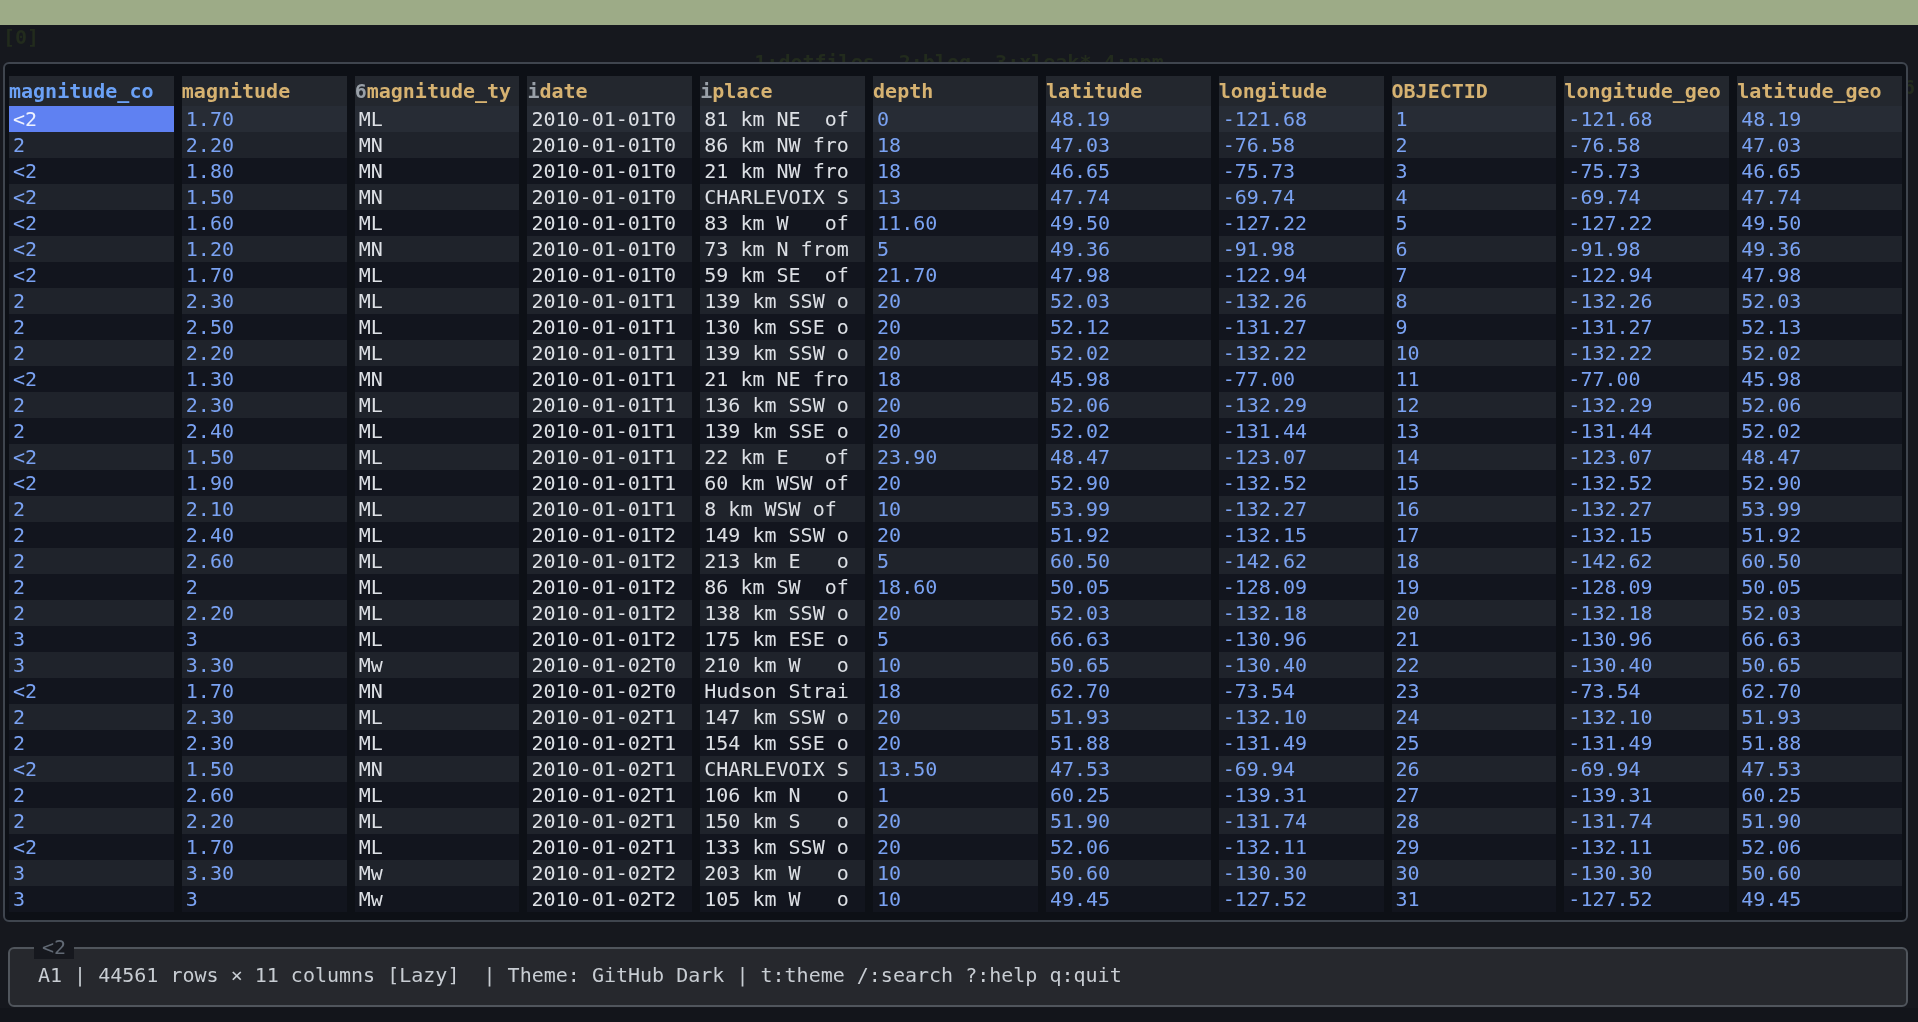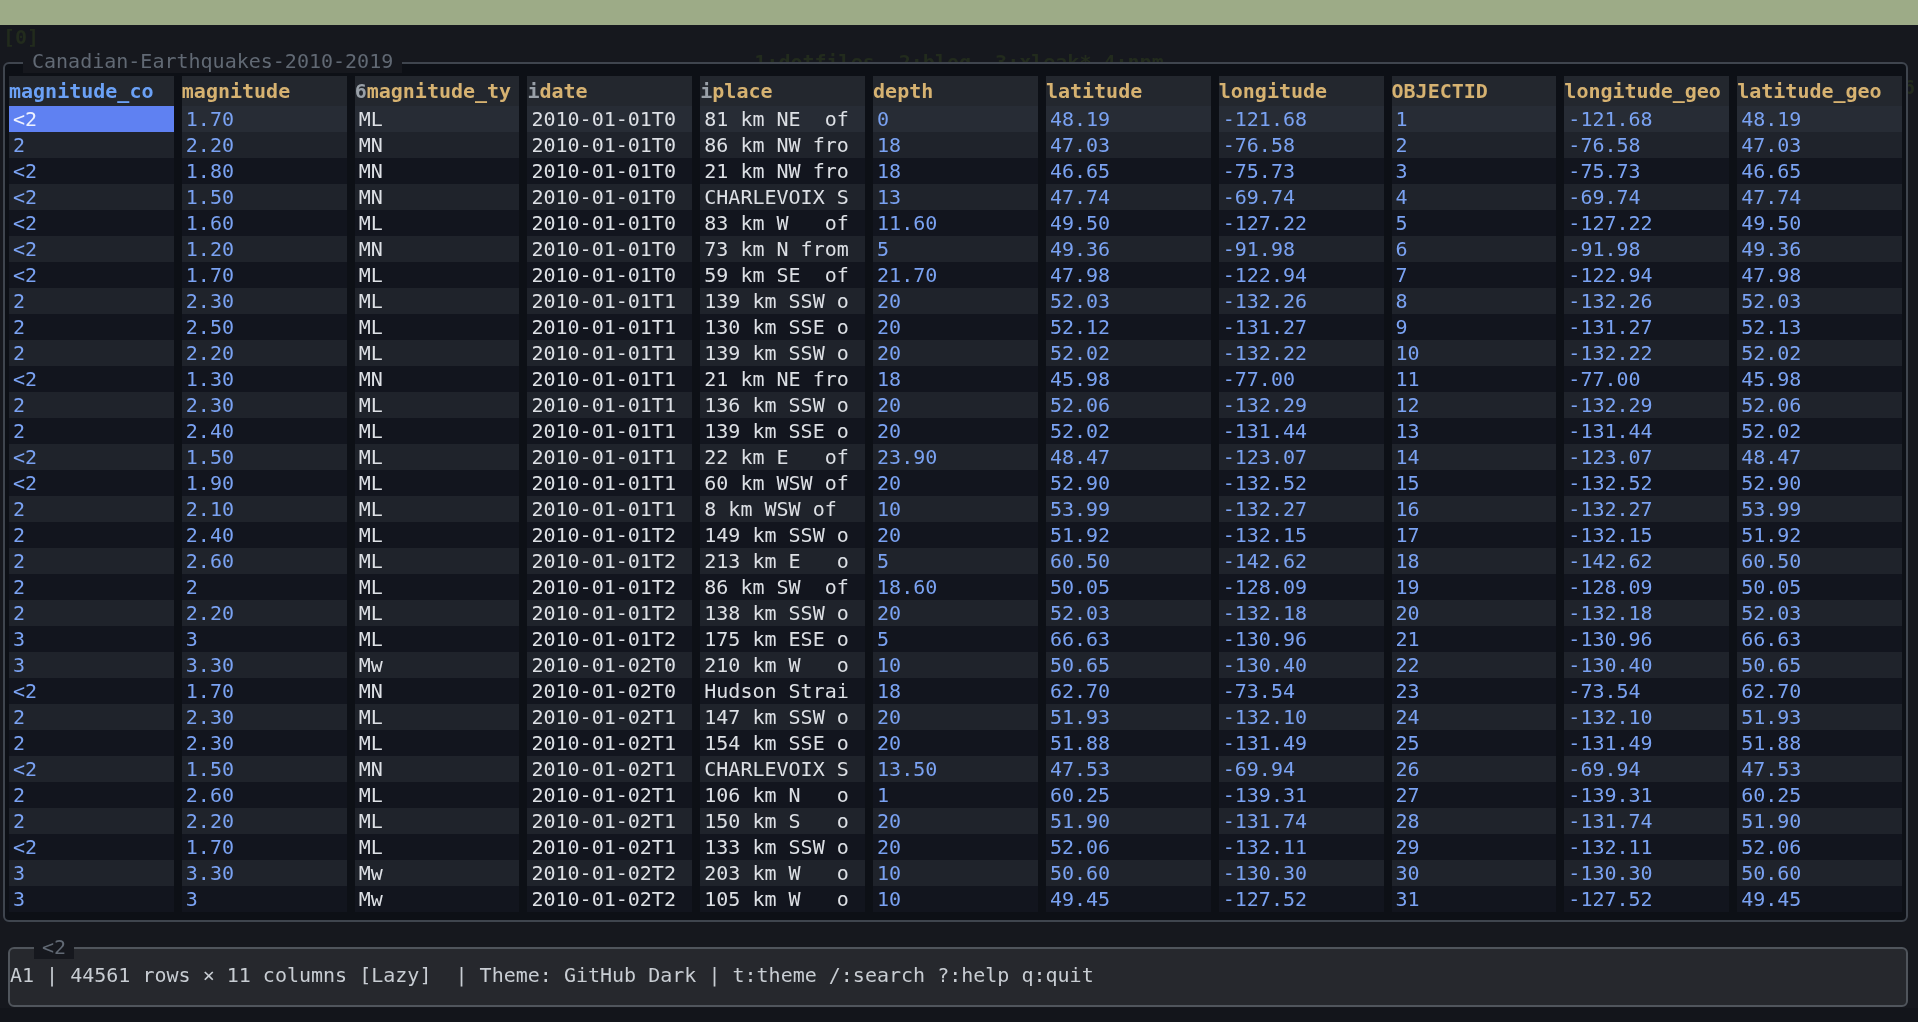--- a/index.html
+++ b/index.html
@@ -28,36 +28,35 @@
   .cell.even{background:var(--row-even);}
   .cell.cursor{background:var(--row-cursor);}
   .cell.num{color:var(--num-fg);}
   .cell.str{color:var(--str-fg);}
   .cell.selcell{background:var(--sel-bg);color:var(--sel-fg);}
   
   .statusbox{position:absolute;left:8px;top:947px;width:1896px;height:56px;
              border:2px solid var(--status-border);border-radius:6px;background:var(--status-bg);}
   .status-title{position:absolute;top:-14px;left:24px;padding:0 8px;background:var(--app-bg);
                 color:var(--title-fg);white-space:pre;}
-  .status-text{line-height:52px;color:var(--status-fg);white-space:pre;}
+  .status-text{line-height:52px;padding-left:28px;color:var(--status-fg);white-space:pre;}
   .bottom-strip{position:absolute;left:0;right:0;bottom:0;height:14px;background:var(--strip-bg);}
 </style>
 </head>
 <body>
 
 <div class="screen">
 
   <div class="tmux">
     <span class="tmux-left">[0]</span>
     <span class="tmux-center">1:dotfiles  2:blog- 3:xleak* 4:npm</span>
     <span class="tmux-right">"athena" 05:43 06-Jan-26</span>
   </div>
 
   <div class="frame">
-    <span class="frame-title">Canadian-Earthquakes-2010-2019</span>
     <div class="grid" id="grid"><div class="hcell hsel">magnitude_co</div><div class="hcell">magnitude</div><div class="hcell"><span class="pfx">6</span>magnitude_ty</div><div class="hcell"><span class="pfx">i</span>date</div><div class="hcell"><span class="pfx">i</span>place</div><div class="hcell">depth</div><div class="hcell">latitude</div><div class="hcell">longitude</div><div class="hcell">OBJECTID</div><div class="hcell">longitude_geo</div><div class="hcell">latitude_geo</div><div class="cell cursor num selcell">&lt;2</div><div class="cell cursor num">1.70</div><div class="cell cursor str">ML</div><div class="cell cursor str">2010-01-01T0</div><div class="cell cursor str">81 km NE  of</div><div class="cell cursor num">0</div><div class="cell cursor num">48.19</div><div class="cell cursor num">-121.68</div><div class="cell cursor num">1</div><div class="cell cursor num">-121.68</div><div class="cell cursor num">48.19</div><div class="cell even num">2</div><div class="cell even num">2.20</div><div class="cell even str">MN</div><div class="cell even str">2010-01-01T0</div><div class="cell even str">86 km NW fro</div><div class="cell even num">18</div><div class="cell even num">47.03</div><div class="cell even num">-76.58</div><div class="cell even num">2</div><div class="cell even num">-76.58</div><div class="cell even num">47.03</div><div class="cell odd num">&lt;2</div><div class="cell odd num">1.80</div><div class="cell odd str">MN</div><div class="cell odd str">2010-01-01T0</div><div class="cell odd str">21 km NW fro</div><div class="cell odd num">18</div><div class="cell odd num">46.65</div><div class="cell odd num">-75.73</div><div class="cell odd num">3</div><div class="cell odd num">-75.73</div><div class="cell odd num">46.65</div><div class="cell even num">&lt;2</div><div class="cell even num">1.50</div><div class="cell even str">MN</div><div class="cell even str">2010-01-01T0</div><div class="cell even str">CHARLEVOIX S</div><div class="cell even num">13</div><div class="cell even num">47.74</div><div class="cell even num">-69.74</div><div class="cell even num">4</div><div class="cell even num">-69.74</div><div class="cell even num">47.74</div><div class="cell odd num">&lt;2</div><div class="cell odd num">1.60</div><div class="cell odd str">ML</div><div class="cell odd str">2010-01-01T0</div><div class="cell odd str">83 km W   of</div><div class="cell odd num">11.60</div><div class="cell odd num">49.50</div><div class="cell odd num">-127.22</div><div class="cell odd num">5</div><div class="cell odd num">-127.22</div><div class="cell odd num">49.50</div><div class="cell even num">&lt;2</div><div class="cell even num">1.20</div><div class="cell even str">MN</div><div class="cell even str">2010-01-01T0</div><div class="cell even str">73 km N from</div><div class="cell even num">5</div><div class="cell even num">49.36</div><div class="cell even num">-91.98</div><div class="cell even num">6</div><div class="cell even num">-91.98</div><div class="cell even num">49.36</div><div class="cell odd num">&lt;2</div><div class="cell odd num">1.70</div><div class="cell odd str">ML</div><div class="cell odd str">2010-01-01T0</div><div class="cell odd str">59 km SE  of</div><div class="cell odd num">21.70</div><div class="cell odd num">47.98</div><div class="cell odd num">-122.94</div><div class="cell odd num">7</div><div class="cell odd num">-122.94</div><div class="cell odd num">47.98</div><div class="cell even num">2</div><div class="cell even num">2.30</div><div class="cell even str">ML</div><div class="cell even str">2010-01-01T1</div><div class="cell even str">139 km SSW o</div><div class="cell even num">20</div><div class="cell even num">52.03</div><div class="cell even num">-132.26</div><div class="cell even num">8</div><div class="cell even num">-132.26</div><div class="cell even num">52.03</div><div class="cell odd num">2</div><div class="cell odd num">2.50</div><div class="cell odd str">ML</div><div class="cell odd str">2010-01-01T1</div><div class="cell odd str">130 km SSE o</div><div class="cell odd num">20</div><div class="cell odd num">52.12</div><div class="cell odd num">-131.27</div><div class="cell odd num">9</div><div class="cell odd num">-131.27</div><div class="cell odd num">52.13</div><div class="cell even num">2</div><div class="cell even num">2.20</div><div class="cell even str">ML</div><div class="cell even str">2010-01-01T1</div><div class="cell even str">139 km SSW o</div><div class="cell even num">20</div><div class="cell even num">52.02</div><div class="cell even num">-132.22</div><div class="cell even num">10</div><div class="cell even num">-132.22</div><div class="cell even num">52.02</div><div class="cell odd num">&lt;2</div><div class="cell odd num">1.30</div><div class="cell odd str">MN</div><div class="cell odd str">2010-01-01T1</div><div class="cell odd str">21 km NE fro</div><div class="cell odd num">18</div><div class="cell odd num">45.98</div><div class="cell odd num">-77.00</div><div class="cell odd num">11</div><div class="cell odd num">-77.00</div><div class="cell odd num">45.98</div><div class="cell even num">2</div><div class="cell even num">2.30</div><div class="cell even str">ML</div><div class="cell even str">2010-01-01T1</div><div class="cell even str">136 km SSW o</div><div class="cell even num">20</div><div class="cell even num">52.06</div><div class="cell even num">-132.29</div><div class="cell even num">12</div><div class="cell even num">-132.29</div><div class="cell even num">52.06</div><div class="cell odd num">2</div><div class="cell odd num">2.40</div><div class="cell odd str">ML</div><div class="cell odd str">2010-01-01T1</div><div class="cell odd str">139 km SSE o</div><div class="cell odd num">20</div><div class="cell odd num">52.02</div><div class="cell odd num">-131.44</div><div class="cell odd num">13</div><div class="cell odd num">-131.44</div><div class="cell odd num">52.02</div><div class="cell even num">&lt;2</div><div class="cell even num">1.50</div><div class="cell even str">ML</div><div class="cell even str">2010-01-01T1</div><div class="cell even str">22 km E   of</div><div class="cell even num">23.90</div><div class="cell even num">48.47</div><div class="cell even num">-123.07</div><div class="cell even num">14</div><div class="cell even num">-123.07</div><div class="cell even num">48.47</div><div class="cell odd num">&lt;2</div><div class="cell odd num">1.90</div><div class="cell odd str">ML</div><div class="cell odd str">2010-01-01T1</div><div class="cell odd str">60 km WSW of</div><div class="cell odd num">20</div><div class="cell odd num">52.90</div><div class="cell odd num">-132.52</div><div class="cell odd num">15</div><div class="cell odd num">-132.52</div><div class="cell odd num">52.90</div><div class="cell even num">2</div><div class="cell even num">2.10</div><div class="cell even str">ML</div><div class="cell even str">2010-01-01T1</div><div class="cell even str">8 km WSW of</div><div class="cell even num">10</div><div class="cell even num">53.99</div><div class="cell even num">-132.27</div><div class="cell even num">16</div><div class="cell even num">-132.27</div><div class="cell even num">53.99</div><div class="cell odd num">2</div><div class="cell odd num">2.40</div><div class="cell odd str">ML</div><div class="cell odd str">2010-01-01T2</div><div class="cell odd str">149 km SSW o</div><div class="cell odd num">20</div><div class="cell odd num">51.92</div><div class="cell odd num">-132.15</div><div class="cell odd num">17</div><div class="cell odd num">-132.15</div><div class="cell odd num">51.92</div><div class="cell even num">2</div><div class="cell even num">2.60</div><div class="cell even str">ML</div><div class="cell even str">2010-01-01T2</div><div class="cell even str">213 km E   o</div><div class="cell even num">5</div><div class="cell even num">60.50</div><div class="cell even num">-142.62</div><div class="cell even num">18</div><div class="cell even num">-142.62</div><div class="cell even num">60.50</div><div class="cell odd num">2</div><div class="cell odd num">2</div><div class="cell odd str">ML</div><div class="cell odd str">2010-01-01T2</div><div class="cell odd str">86 km SW  of</div><div class="cell odd num">18.60</div><div class="cell odd num">50.05</div><div class="cell odd num">-128.09</div><div class="cell odd num">19</div><div class="cell odd num">-128.09</div><div class="cell odd num">50.05</div><div class="cell even num">2</div><div class="cell even num">2.20</div><div class="cell even str">ML</div><div class="cell even str">2010-01-01T2</div><div class="cell even str">138 km SSW o</div><div class="cell even num">20</div><div class="cell even num">52.03</div><div class="cell even num">-132.18</div><div class="cell even num">20</div><div class="cell even num">-132.18</div><div class="cell even num">52.03</div><div class="cell odd num">3</div><div class="cell odd num">3</div><div class="cell odd str">ML</div><div class="cell odd str">2010-01-01T2</div><div class="cell odd str">175 km ESE o</div><div class="cell odd num">5</div><div class="cell odd num">66.63</div><div class="cell odd num">-130.96</div><div class="cell odd num">21</div><div class="cell odd num">-130.96</div><div class="cell odd num">66.63</div><div class="cell even num">3</div><div class="cell even num">3.30</div><div class="cell even str">Mw</div><div class="cell even str">2010-01-02T0</div><div class="cell even str">210 km W   o</div><div class="cell even num">10</div><div class="cell even num">50.65</div><div class="cell even num">-130.40</div><div class="cell even num">22</div><div class="cell even num">-130.40</div><div class="cell even num">50.65</div><div class="cell odd num">&lt;2</div><div class="cell odd num">1.70</div><div class="cell odd str">MN</div><div class="cell odd str">2010-01-02T0</div><div class="cell odd str">Hudson Strai</div><div class="cell odd num">18</div><div class="cell odd num">62.70</div><div class="cell odd num">-73.54</div><div class="cell odd num">23</div><div class="cell odd num">-73.54</div><div class="cell odd num">62.70</div><div class="cell even num">2</div><div class="cell even num">2.30</div><div class="cell even str">ML</div><div class="cell even str">2010-01-02T1</div><div class="cell even str">147 km SSW o</div><div class="cell even num">20</div><div class="cell even num">51.93</div><div class="cell even num">-132.10</div><div class="cell even num">24</div><div class="cell even num">-132.10</div><div class="cell even num">51.93</div><div class="cell odd num">2</div><div class="cell odd num">2.30</div><div class="cell odd str">ML</div><div class="cell odd str">2010-01-02T1</div><div class="cell odd str">154 km SSE o</div><div class="cell odd num">20</div><div class="cell odd num">51.88</div><div class="cell odd num">-131.49</div><div class="cell odd num">25</div><div class="cell odd num">-131.49</div><div class="cell odd num">51.88</div><div class="cell even num">&lt;2</div><div class="cell even num">1.50</div><div class="cell even str">MN</div><div class="cell even str">2010-01-02T1</div><div class="cell even str">CHARLEVOIX S</div><div class="cell even num">13.50</div><div class="cell even num">47.53</div><div class="cell even num">-69.94</div><div class="cell even num">26</div><div class="cell even num">-69.94</div><div class="cell even num">47.53</div><div class="cell odd num">2</div><div class="cell odd num">2.60</div><div class="cell odd str">ML</div><div class="cell odd str">2010-01-02T1</div><div class="cell odd str">106 km N   o</div><div class="cell odd num">1</div><div class="cell odd num">60.25</div><div class="cell odd num">-139.31</div><div class="cell odd num">27</div><div class="cell odd num">-139.31</div><div class="cell odd num">60.25</div><div class="cell even num">2</div><div class="cell even num">2.20</div><div class="cell even str">ML</div><div class="cell even str">2010-01-02T1</div><div class="cell even str">150 km S   o</div><div class="cell even num">20</div><div class="cell even num">51.90</div><div class="cell even num">-131.74</div><div class="cell even num">28</div><div class="cell even num">-131.74</div><div class="cell even num">51.90</div><div class="cell odd num">&lt;2</div><div class="cell odd num">1.70</div><div class="cell odd str">ML</div><div class="cell odd str">2010-01-02T1</div><div class="cell odd str">133 km SSW o</div><div class="cell odd num">20</div><div class="cell odd num">52.06</div><div class="cell odd num">-132.11</div><div class="cell odd num">29</div><div class="cell odd num">-132.11</div><div class="cell odd num">52.06</div><div class="cell even num">3</div><div class="cell even num">3.30</div><div class="cell even str">Mw</div><div class="cell even str">2010-01-02T2</div><div class="cell even str">203 km W   o</div><div class="cell even num">10</div><div class="cell even num">50.60</div><div class="cell even num">-130.30</div><div class="cell even num">30</div><div class="cell even num">-130.30</div><div class="cell even num">50.60</div><div class="cell odd num">3</div><div class="cell odd num">3</div><div class="cell odd str">Mw</div><div class="cell odd str">2010-01-02T2</div><div class="cell odd str">105 km W   o</div><div class="cell odd num">10</div><div class="cell odd num">49.45</div><div class="cell odd num">-127.52</div><div class="cell odd num">31</div><div class="cell odd num">-127.52</div><div class="cell odd num">49.45</div></div>
   </div>
 
   <div class="statusbox">
     <span class="status-title">&lt;2</span>
     <div class="status-text">A1 | 44561 rows × 11 columns [Lazy]  | Theme: GitHub Dark | t:theme /:search ?:help q:quit</div>
   </div>
 
   <div class="bottom-strip"></div>
 </div>

